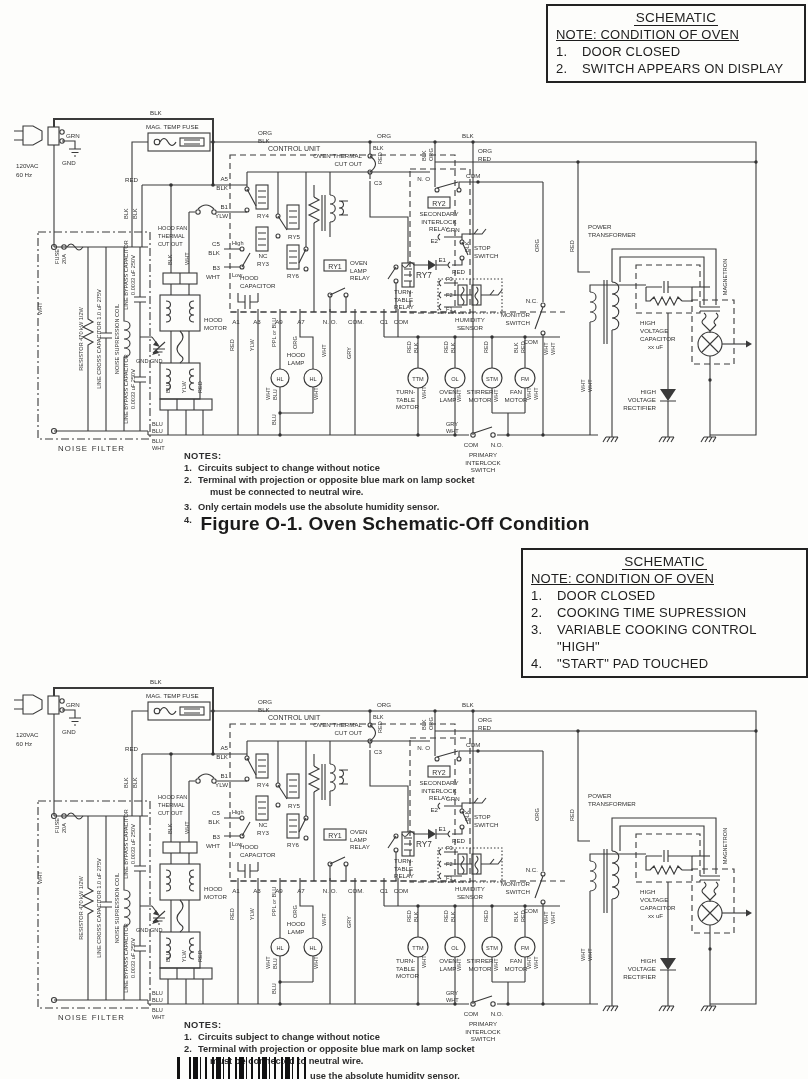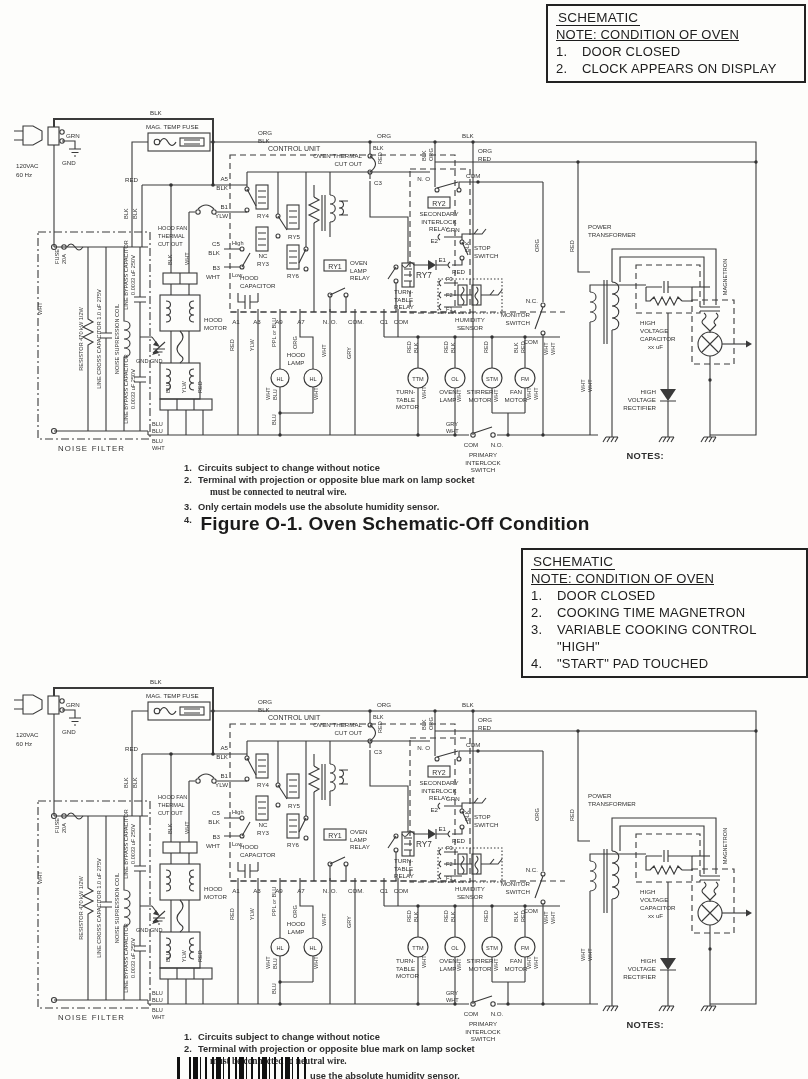--- a/index.html
+++ b/index.html
@@ -1,31 +1,31 @@
 <!DOCTYPE html>
 <html><head>
 <meta charset="utf-8">
 <style>
   html,body{margin:0;padding:0;}
   .page{position:relative;width:808px;height:1079px;background:#fdfdfb;overflow:hidden;
         font-family:"Liberation Sans",sans-serif;color:#333;}
   .notebox{position:absolute;border:2.5px solid #222;background:#fdfdfb;padding:3px 8px 4px 8px;
            font-size:13px;color:#1d1d1d;letter-spacing:.2px;}
-  .notebox .nb-title{text-align:left;font-size:13.5px;margin:1px 0 2px 0;}
+  .notebox .nb-title{text-align:center;font-size:13.5px;margin:1px 0 2px 0;}
   .notebox .nb-title span{border-bottom:1.2px solid #1d1d1d;padding:0 2px;}
   .notebox .nb-note{margin:0 0 1px 0;text-decoration:underline;}
   .nb-row{display:flex;line-height:17px;}
   .nb-row .nb-num{width:26px;flex:0 0 26px;}
   .caption{position:absolute;left:0;top:513px;width:790px;text-align:center;
            font-size:19px;font-weight:bold;color:#1a1a1a;letter-spacing:.2px;}
   .notes{position:absolute;font-size:9.3px;font-weight:bold;color:#2e2e2e;line-height:10.4px;}
-  .notes .nt-head{margin-bottom:2px;letter-spacing:.4px;text-align:right;}
+  .notes .nt-head{margin-bottom:2px;letter-spacing:.4px;}
   .nt-row{display:flex;margin-top:1.5px;}
   .nt-row .nt-num{width:14px;flex:0 0 14px;}
-  .nt-row.nt-wrap{padding-left:26px;font-family:Liberation Serif, serif;}
+  .nt-row.nt-wrap{padding-left:26px;}
   .nt-row.nt-over{padding-left:126px;}
   .schem{position:absolute;left:0;width:808px;height:378px;}
   .schem svg{display:block;}
   svg text{font-size:6.2px;fill:#333;font-family:"Liberation Sans",sans-serif;}
   svg .t55{font-size:5.6px;} svg .t7{font-size:7px;} svg .t8{font-size:8.2px;}
   svg .mid{text-anchor:middle;} svg .end{text-anchor:end;}
   svg .big{font-size:7.8px;letter-spacing:1.2px;}
   svg path,svg line,svg rect.box,svg circle.c,svg polyline{fill:none;stroke:#3a3a3a;stroke-width:1.1;}
   svg .thick{stroke-width:2;}
   svg .dot{fill:#333;stroke:none;}
@@ -43,21 +43,21 @@
 
   <div class="notebox" style="left:546px;top:4px;width:240px;">
     <div class="nb-title"><span>SCHEMATIC</span></div>
     <div class="nb-note">NOTE: CONDITION OF OVEN</div>
     <div class="nb-row">
         <span class="nb-num">1.</span>
         <span>DOOR CLOSED</span>
       </div>
     <div class="nb-row">
         <span class="nb-num">2.</span>
-        <span>CLOCK APPEARS ON DISPLAY</span>
+        <span>SWITCH APPEARS ON DISPLAY</span>
       </div>
   </div>
 
   <div class="schem" id="schem-1" style="top:97px;">
 <svg width="808" height="378" viewBox="0 0 808 378">
 
   <g>
     <path d="M14 34 h9 M14 43 h9"></path>
     <path d="M23 29 h10 l9 5 v9 l-9 5 h-10 z"></path>
     <rect class="box" x="48" y="30" width="11" height="18"></rect>
@@ -553,21 +553,21 @@
 
   <div class="notebox" style="left:521px;top:548px;width:267px;">
     <div class="nb-title"><span>SCHEMATIC</span></div>
     <div class="nb-note">NOTE: CONDITION OF OVEN</div>
     <div class="nb-row">
         <span class="nb-num">1.</span>
         <span>DOOR CLOSED</span>
       </div>
     <div class="nb-row">
         <span class="nb-num">2.</span>
-        <span>COOKING TIME MAGNETRON</span>
+        <span>COOKING TIME SUPRESSION</span>
       </div>
     <div class="nb-row">
         <span class="nb-num">3.</span>
         <span>VARIABLE COOKING CONTROL "HIGH"</span>
       </div>
     <div class="nb-row">
         <span class="nb-num">4.</span>
         <span>"START" PAD TOUCHED</span>
       </div>
   </div>

